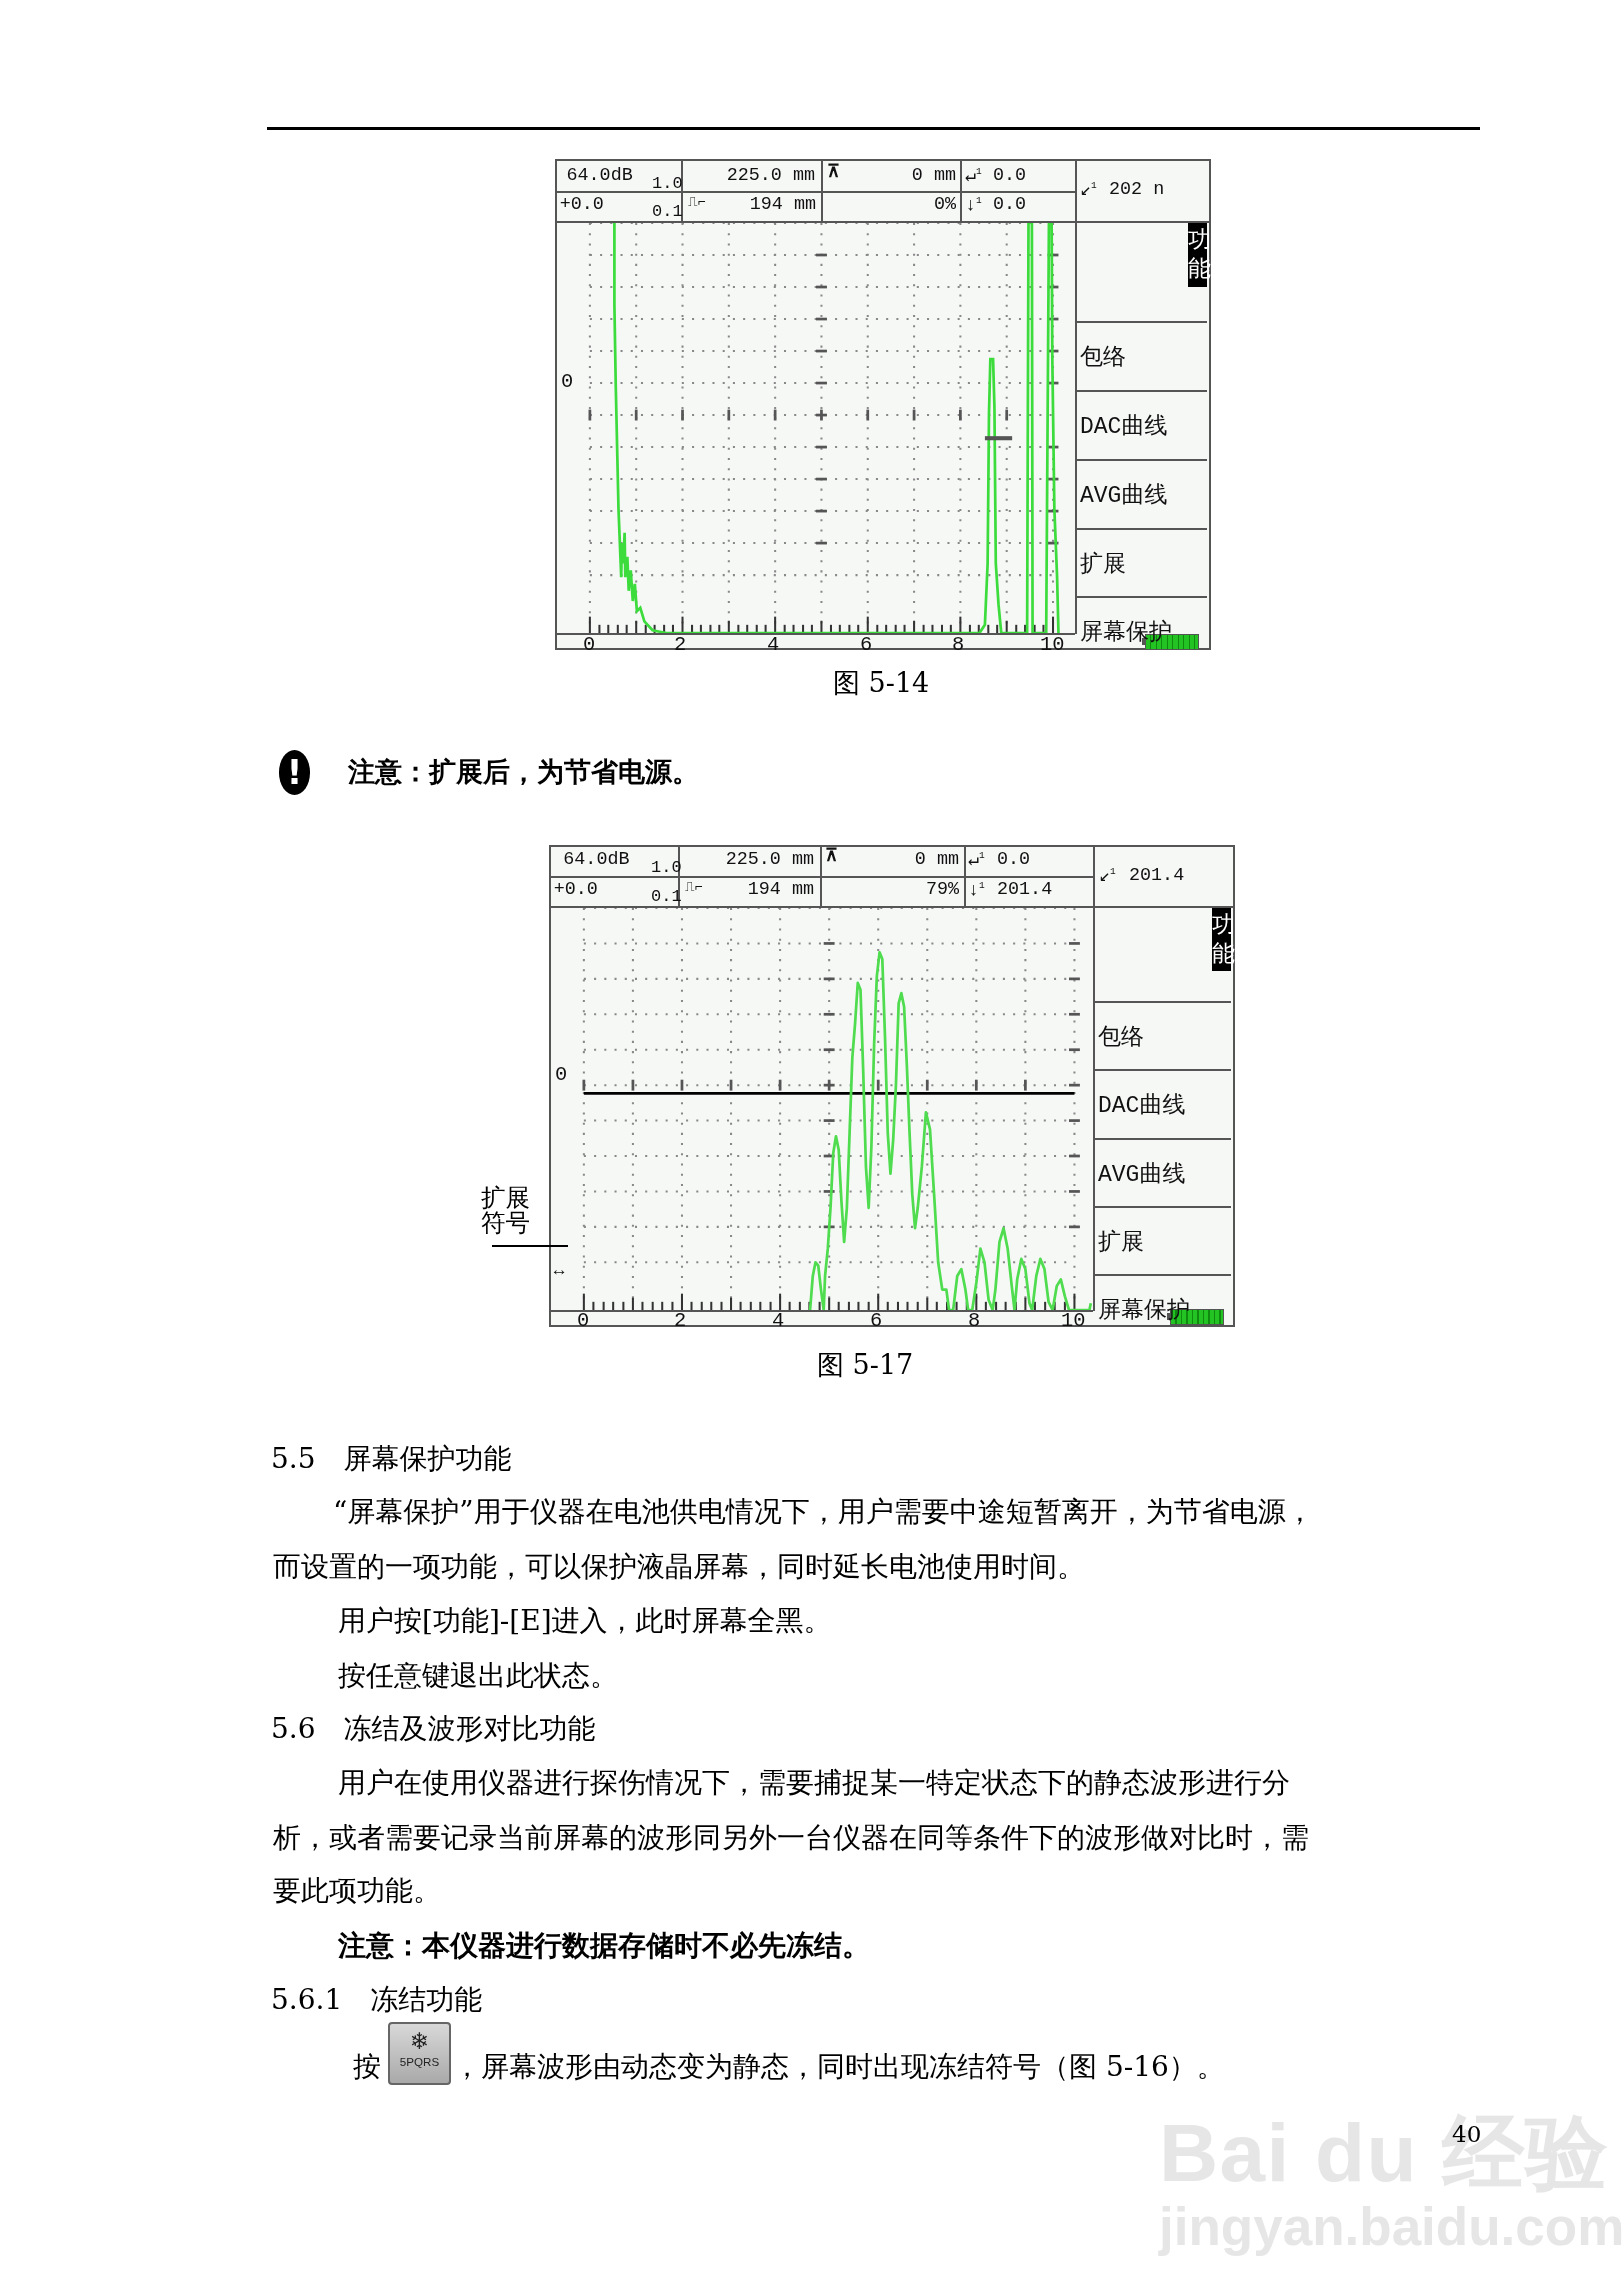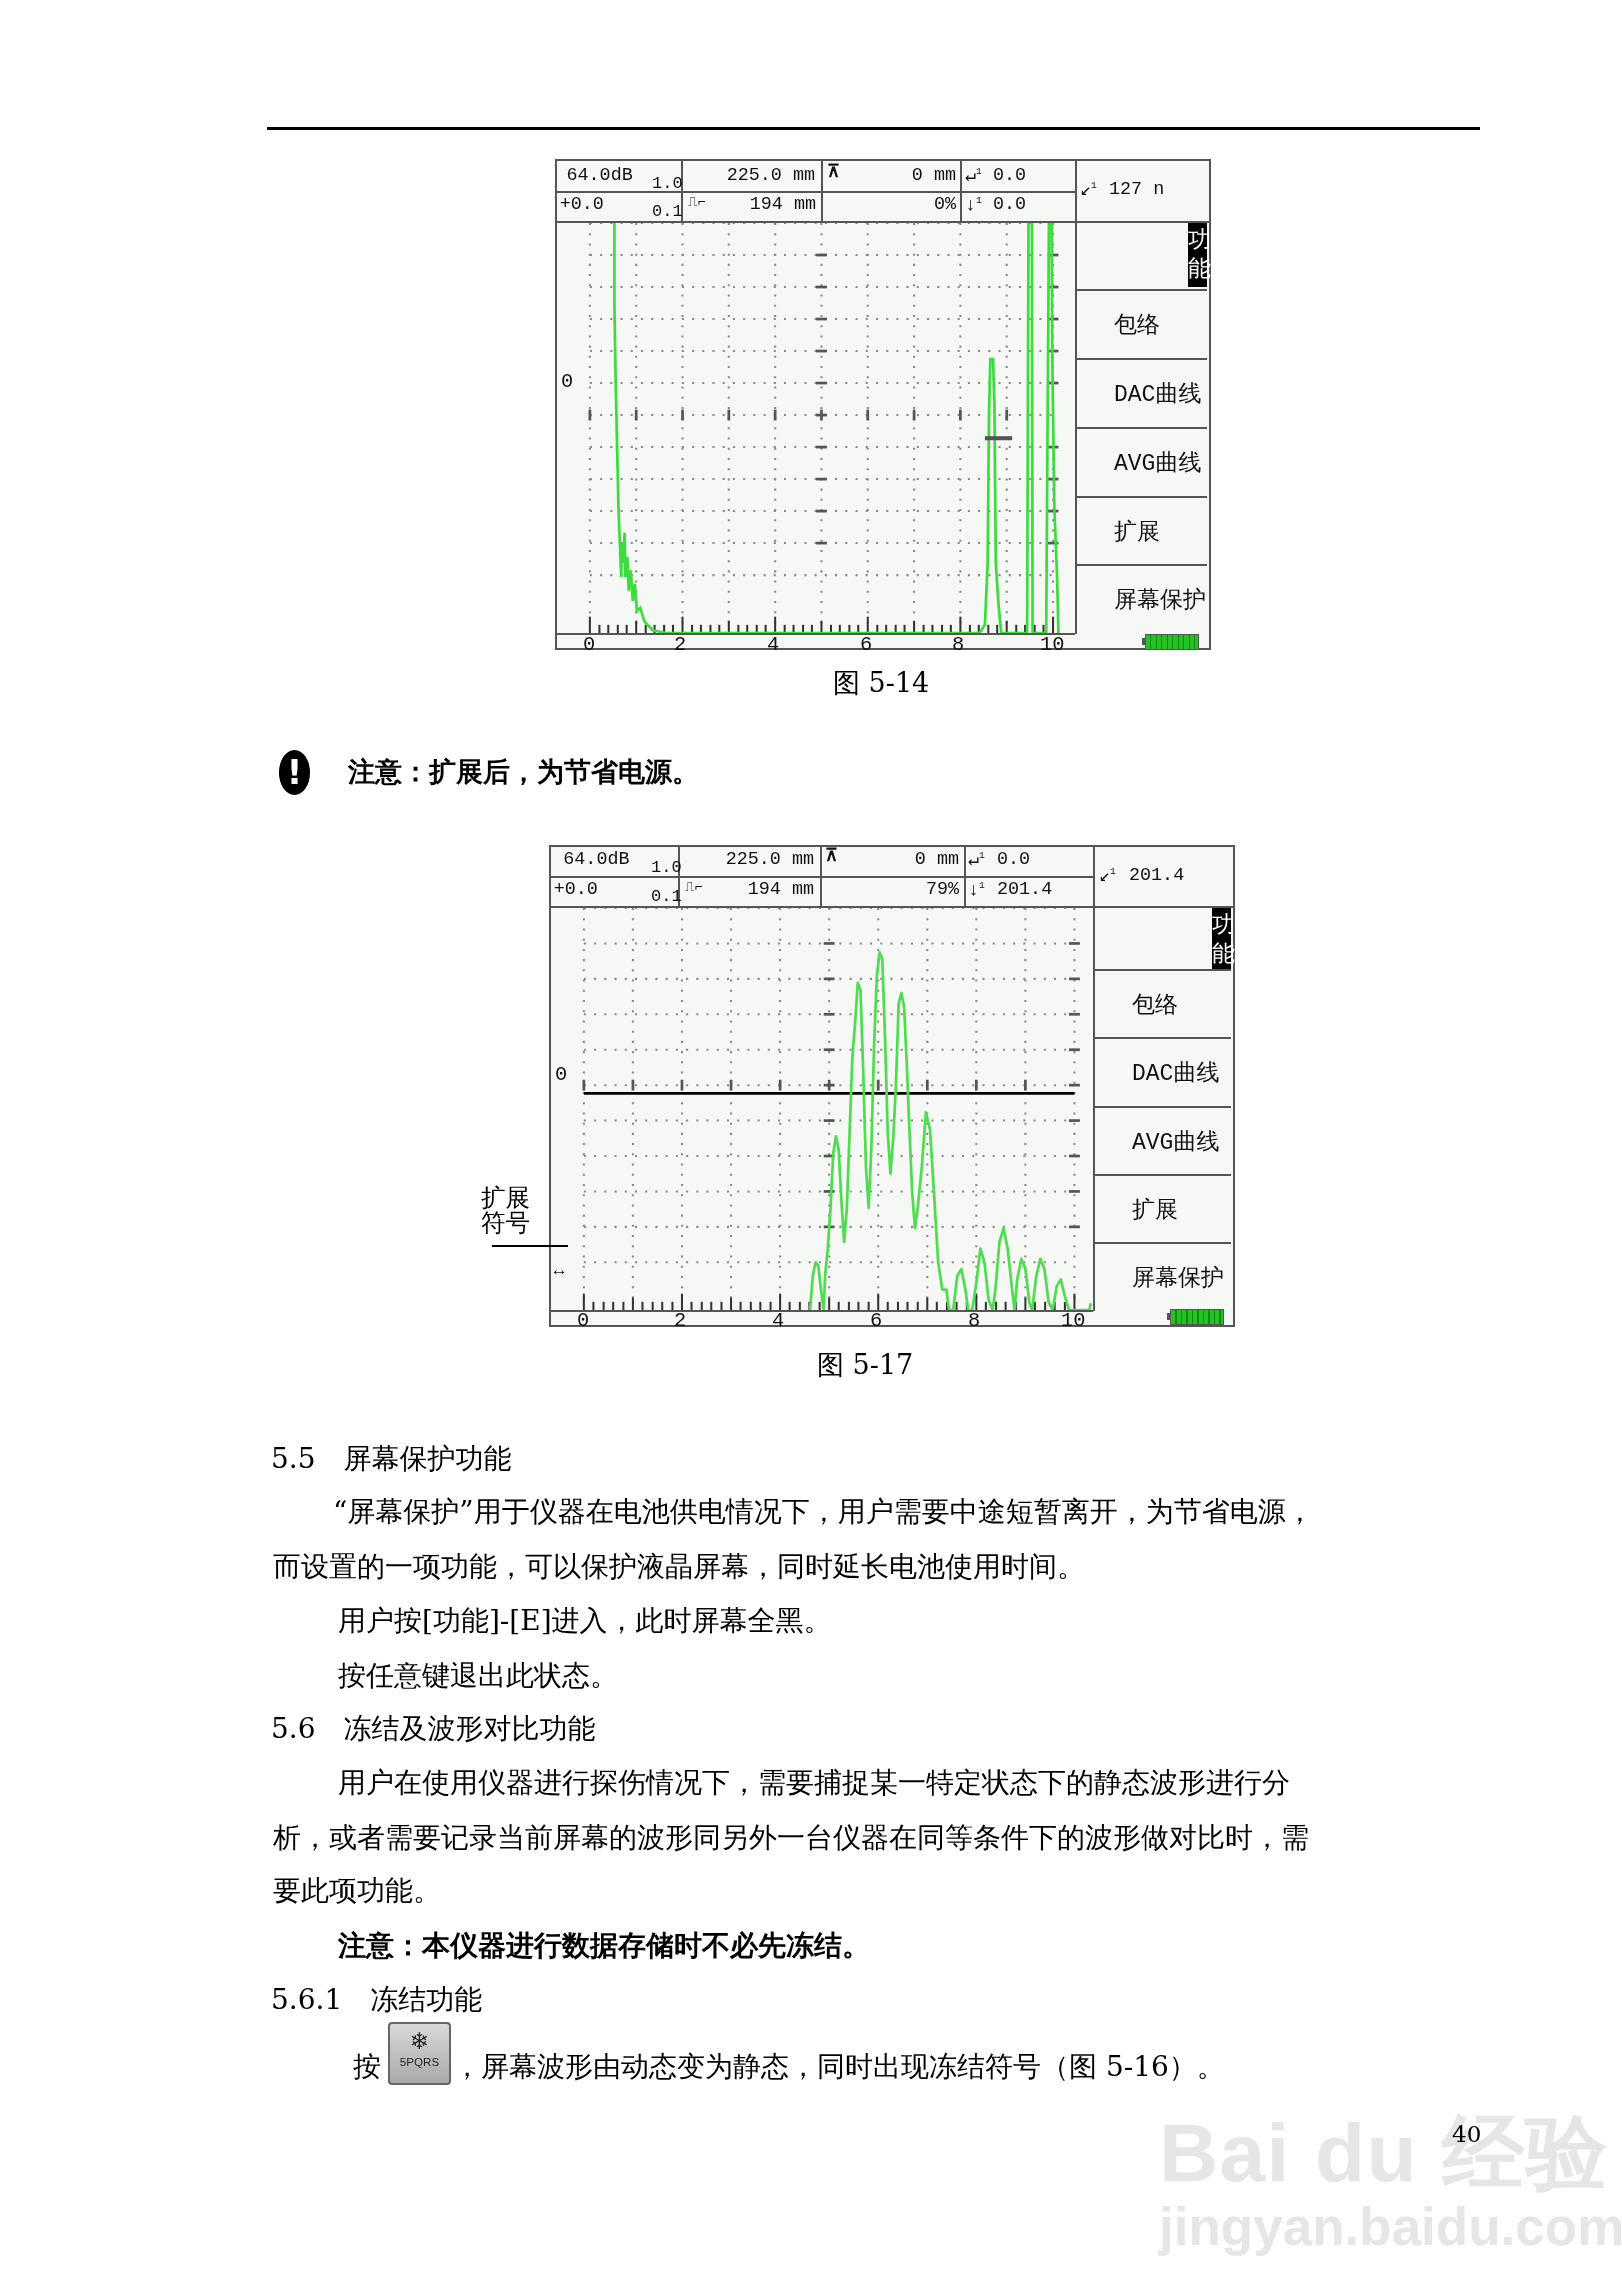--- a/index.html
+++ b/index.html
@@ -8,21 +8,21 @@
   .abs { position:absolute; }
   .top-rule { left:267px; top:127px; width:1213px; height:3.4px; background:#000; }
 
   
   .screen { position:absolute; background:#f6f8f6; border:2.7px solid #555; box-sizing:border-box;
             font-family:Liberation Mono, monospace; }
   .cell { position:absolute; box-sizing:border-box; font-size:18.4px; line-height:1; white-space:nowrap; color:#111; }
   .vline { position:absolute; width:2px; background:#555; }
   .hline { position:absolute; height:2px; background:#555; }
   .menu-item { position:absolute; left:0; right:0; box-sizing:border-box; border-top:2px solid #555;
-               font-size:23px; padding-left:37px; display:flex; align-items:center; color:#111; }
+               font-size:23px; padding-left:3px; display:flex; align-items:center; color:#111;margin-top:32px; }
   .fn-box { position:absolute; right:0; top:0; width:19px; background:#000; color:#fff;
             font-size:23px; line-height:1.25; text-align:center; padding:4.1px 0; }
   .plot svg { display:block; }
   .axis-label { position:absolute; font-size:20.4px; color:#111; }
   .battery { position:absolute; width:52px; height:13.6px; border:1.4px solid #555; background:#22c322;
              background-image:repeating-linear-gradient(90deg,#22c322 0 4.1px,#0f8a0f 4.1px 5.5px); }
   .batt-tip { position:absolute; width:2.7px; height:6.8px; background:#555; }
 
   
   .caption { font-size:27px; }
@@ -64,21 +64,21 @@
   <div class="cell" style="left:270px; top:2.7px; font-size:17.7px; font-weight:bold;">⊼</div>
   <div class="cell" style="left:300px; top:5.5px; width:99px; text-align:right;">0 mm</div>
   <div class="cell" style="left:300px; top:35px; width:99px; text-align:right;">0%</div>
 
   <div class="cell" style="left:408px; top:5.5px;">↵<sup style="font-size:9.5px">1</sup></div>
   <div class="cell" style="left:436px; top:5.5px;">0.0</div>
   <div class="cell" style="left:408px; top:35px;">↓<sup style="font-size:9.5px">1</sup></div>
   <div class="cell" style="left:436px; top:35px;">0.0</div>
 
   <div class="cell" style="left:523px; top:20.4px;">↙<sup style="font-size:9.5px">1</sup></div>
-  <div class="cell" style="left:552px; top:20.4px;">127 n</div>
+  <div class="cell" style="left:552px; top:20.4px;">202 n</div>
 
   <div class="plot abs" style="left:0; top:62px; width:518px; height:410px;">
     <svg width="518" height="410" viewBox="0 0 760 602">
 
       <g stroke="#888" stroke-width="3" stroke-dasharray="3 12">
         <line x1="48" y1="0" x2="48" y2="590"></line>
           <line x1="116" y1="0" x2="116" y2="590"></line>
         <line x1="184" y1="0" x2="184" y2="590"></line>
           <line x1="252" y1="0" x2="252" y2="590"></line>
         <line x1="320" y1="0" x2="320" y2="590"></line>

